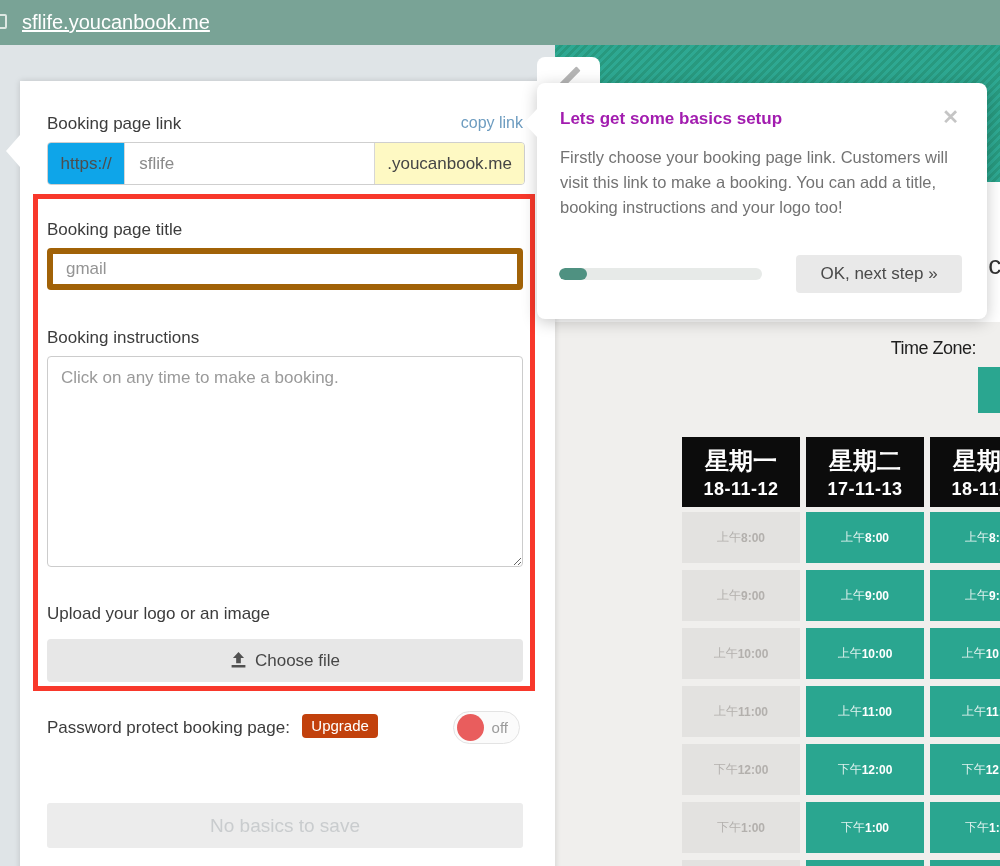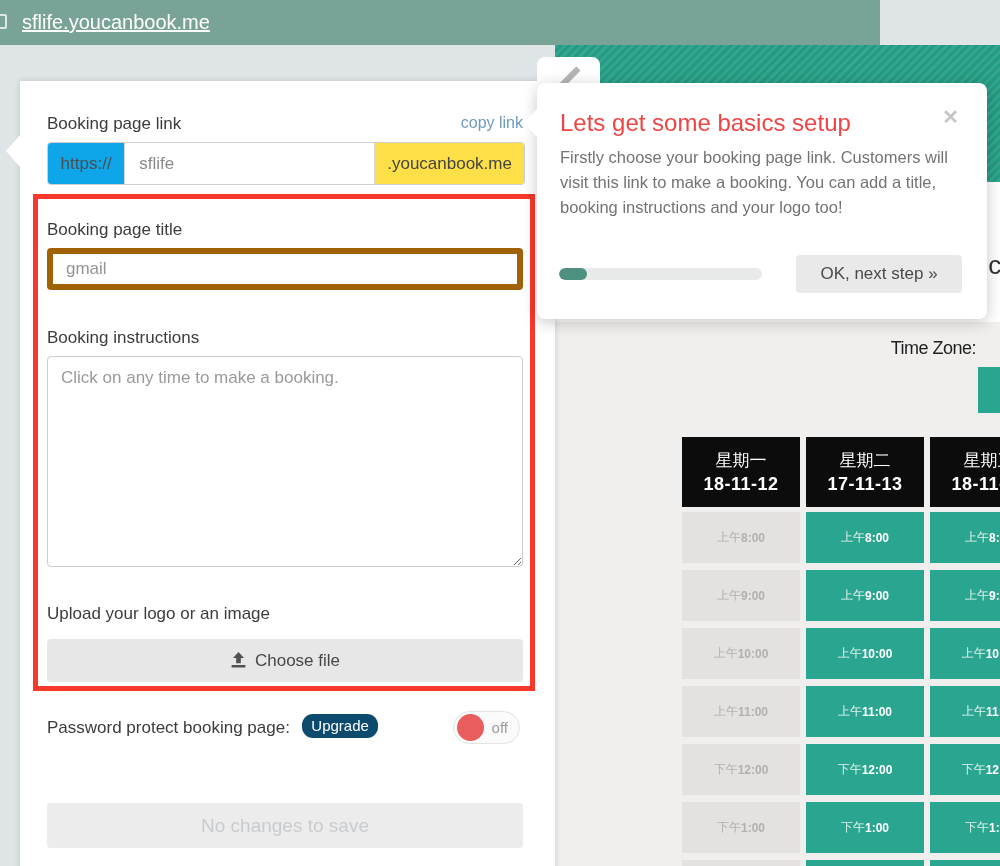--- a/index.html
+++ b/index.html
@@ -1,80 +1,80 @@
 <!DOCTYPE html>
 <html><head>
 <meta charset="utf-8">
 <style>
   * { margin:0; padding:0; box-sizing:border-box; }
   html,body { width:1000px; height:866px; overflow:hidden; }
   body { font-family:"Liberation Sans", sans-serif; background:#dfe4e7; position:relative; }
 
   
-  .topbar { position:absolute; left:0; top:0; width:880px; height:45px; background:#79a396; z-index:30; }
+  .topbar { position:absolute; left:0; top:0; width:1000px; height:45px; background:#79a396; z-index:30; }
   .topbar-link { position:absolute; left:22px; top:0; line-height:45px; color:#fff; font-size:20px; text-decoration:underline; cursor:pointer; }
   .topbar-frag { position:absolute; left:-6px; top:14px; width:13px; height:15px; border:2px solid #eef4f1; border-radius:2px; opacity:.85; }
 
   
   .panel { position:absolute; left:20px; top:45px; width:535px; height:821px; background:#fff; box-shadow:0 0 6px rgba(0,0,0,.15); z-index:5;margin-top:36px; }
   .panel-tail { position:absolute; left:-14px; top:54px; width:0; height:0; border-top:16px solid transparent; border-bottom:16px solid transparent; border-right:14px solid #fff; }
 
   .lbl { position:absolute; left:27px; font-size:17px; color:#3c3c3c; }
   .copy-link { position:absolute; right:32px; top:33px; font-size:16px; color:#6d9cc0; cursor:pointer; }
 
   .url-group { position:absolute; left:27px; top:61px; width:478px; height:43px; display:flex; border:1px solid #cfcfcf; border-radius:4px; overflow:hidden; background:#fff; }
   .url-prefix { width:86px; background:#0ea5e9; border-right:1px solid #d6d6d6; color:#4d4d4d; font-size:17px; display:flex; align-items:center; justify-content:center; }
   .url-input { flex:1; border:none; outline:none; font-size:17px; color:#8a8a8a; padding:0 14px; font-family:"Liberation Sans",sans-serif; }
-  .url-suffix { width:167px; background:#fde047; border-left:1px solid #d6d6d6; color:#454545; font-size:17px; display:flex; align-items:center; justify-content:center; }
+  .url-suffix { width:167px; background:#fef9c3; border-left:1px solid #d6d6d6; color:#454545; font-size:17px; display:flex; align-items:center; justify-content:center; }
 
   .red-box { position:absolute; left:13px; top:113px; width:502px; height:497px; border:5px solid #f8382b; z-index:8; pointer-events:none; }
 
   .text-input { position:absolute; left:27px; top:167px; width:476px; height:42px; border:6px solid #a16207; border-radius:4px; font-size:17px; color:#949494; padding:0 13px; outline:none; font-family:"Liberation Sans",sans-serif; }
   .instr-area { position:absolute; left:27px; top:275px; width:476px; height:211px; border:1px solid #ccc; border-radius:4px; font-size:17px; color:#3c3c3c; padding:11px 13px; outline:none; resize:vertical; font-family:"Liberation Sans",sans-serif; }
   .instr-area::placeholder, .text-input::placeholder { color:#9a9a9a; opacity:1; }
 
   .choose-btn { position:absolute; left:27px; top:558px; width:476px; height:43px; background:#e7e7e7; border:none; border-radius:4px; font-size:17px; color:#474747; display:flex; align-items:center; justify-content:center; gap:8px; cursor:pointer; font-family:"Liberation Sans",sans-serif; }
   .choose-btn svg { width:17px; height:17px; fill:#515151; }
 
   .pw-row { position:absolute; left:27px; top:630px; width:478px; height:34px; }
   .pw-label { font-size:17px; color:#3c3c3c; display:inline-block; margin-top:7px; }
-  .badge { display:inline-block; margin-left:8px; background:#0c4a6e; color:#fff; font-size:15px; padding:3px 9px 4px; border-radius:11px; vertical-align:2px; }
+  .badge { display:inline-block; margin-left:8px; background:#c2410c; color:#fff; font-size:15px; padding:3px 9px 4px; border-radius:4px; vertical-align:2px; }
   .toggle { position:absolute; right:5px; top:0; width:67px; height:33px; background:#fbfbfb; border:1px solid #e3e3e3; border-radius:17px; cursor:pointer; }
   .toggle-knob { position:absolute; left:3px; top:2px; width:27px; height:27px; border-radius:50%; background:#e95d5d; }
   .toggle-state { position:absolute; right:11px; top:7px; font-size:15px; color:#9b9b9b; }
 
   .save-btn { position:absolute; left:27px; top:722px; width:476px; height:45px; background:#ececec; border:none; border-radius:3px; font-size:19px; color:#c9ccce; font-family:"Liberation Sans",sans-serif; }
 
   
   .preview { position:absolute; left:555px; top:45px; width:445px; height:821px; background:#f0efed; overflow:hidden; z-index:1; }
   .stripes { position:absolute; left:0; top:0; width:445px; height:137px;
     background:repeating-linear-gradient(135deg,#2ea892 0 3px,#28997f 3px 6px); }
   .white-band { position:absolute; left:0; top:137px; width:445px; height:140px; background:#fff; }
   .preview-instr { position:absolute; left:403px; top:68px; font-size:26px; color:#333; white-space:nowrap; }
   .tz-label { position:absolute; right:24px; top:293px; font-size:18px; color:#1f1f1f; letter-spacing:-.5px; }
   .tz-box { position:absolute; left:423px; top:322px; width:80px; height:46px; background:#2aa690; cursor:pointer; }
 
   .grid { position:absolute; left:127px; top:392px; display:flex; gap:6px; }
   .col { width:118px; }
   .day-head { height:70px; background:#0c0c0c; color:#fff; margin-bottom:5px; display:flex; flex-direction:column; align-items:center; justify-content:center; gap:2px; }
-  .day-head .wd { font-size:17px; }
+  .day-head .wd { font-size:24px;font-weight:bold; }
   .day-head .dt { font-size:18px; font-weight:bold; letter-spacing:.5px; }
   .slot { height:51px; margin-bottom:7px; display:flex; align-items:center; justify-content:center; font-size:12px; }
   .slot b { font-weight:bold; }
   .slot-on { background:#2aa690; color:#fff; cursor:pointer; }
   .slot-on .pfx { color:rgba(255,255,255,.85); }
   .slot-off { background:#e3e2e0; color:#b3b0ad; }
 
   
   .pencil-tab { position:absolute; left:537px; top:57px; width:63px; height:34px; background:#fff; border-radius:8px 8px 0 0; z-index:10; cursor:pointer; }
   .pencil-bar { position:absolute; left:30px; top:8px; width:6px; height:24px; background:#b5b5b5; transform:rotate(45deg); border-radius:1px; }
 
   .popover { position:absolute; left:537px; top:83px; width:450px; height:236px; background:#fff; border-radius:8px; box-shadow:0 3px 16px rgba(0,0,0,.22); z-index:20; }
   .pop-tail { position:absolute; left:-13px; top:26px; width:0; height:0; border-top:14px solid transparent; border-bottom:14px solid transparent; border-right:13px solid #fff; }
-  .pop-title { position:absolute; left:23px; top:26px; font-size:24px; color:#ef4444; }
+  .pop-title { position:absolute; left:23px; top:26px; font-size:17px; color:#a21caf;font-weight:bold; }
   .pop-close { position:absolute; right:28px; top:22px; font-size:20px; font-weight:bold; color:#c5c5c5; cursor:pointer; }
   .pop-body { position:absolute; left:23px; top:62px; width:402px; font-size:16.5px; line-height:25px; color:#737373; }
   .progress { position:absolute; left:22px; top:185px; width:203px; height:12px; background:#e7eae8; border-radius:6px; overflow:hidden; }
   .progress-fill { height:100%; background:#4f9181; border-radius:6px; }
   .next-btn { position:absolute; right:25px; top:172px; width:166px; height:38px; background:#e9e9e9; border:none; border-radius:4px; font-size:17px; color:#4a4a4a; cursor:pointer; font-family:"Liberation Sans",sans-serif; }
 </style>
 </head>
 <body>
 
 <div class="topbar">
@@ -216,21 +216,21 @@
 
   <div class="pw-row">
     <span class="pw-label">Password protect booking page:</span>
     <span class="badge">Upgrade</span>
     <span class="toggle">
       <span class="toggle-knob"></span>
       <span class="toggle-state">off</span>
     </span>
   </div>
 
-  <button class="save-btn">No changes to save</button>
+  <button class="save-btn">No basics to save</button>
 </div>
 
 <div class="pencil-tab">
   <span class="pencil-bar"></span>
 </div>
 
 <div class="popover">
   <div class="pop-tail"></div>
   <div class="pop-title">Lets get some basics setup</div>
   <div class="pop-close">✕</div>

